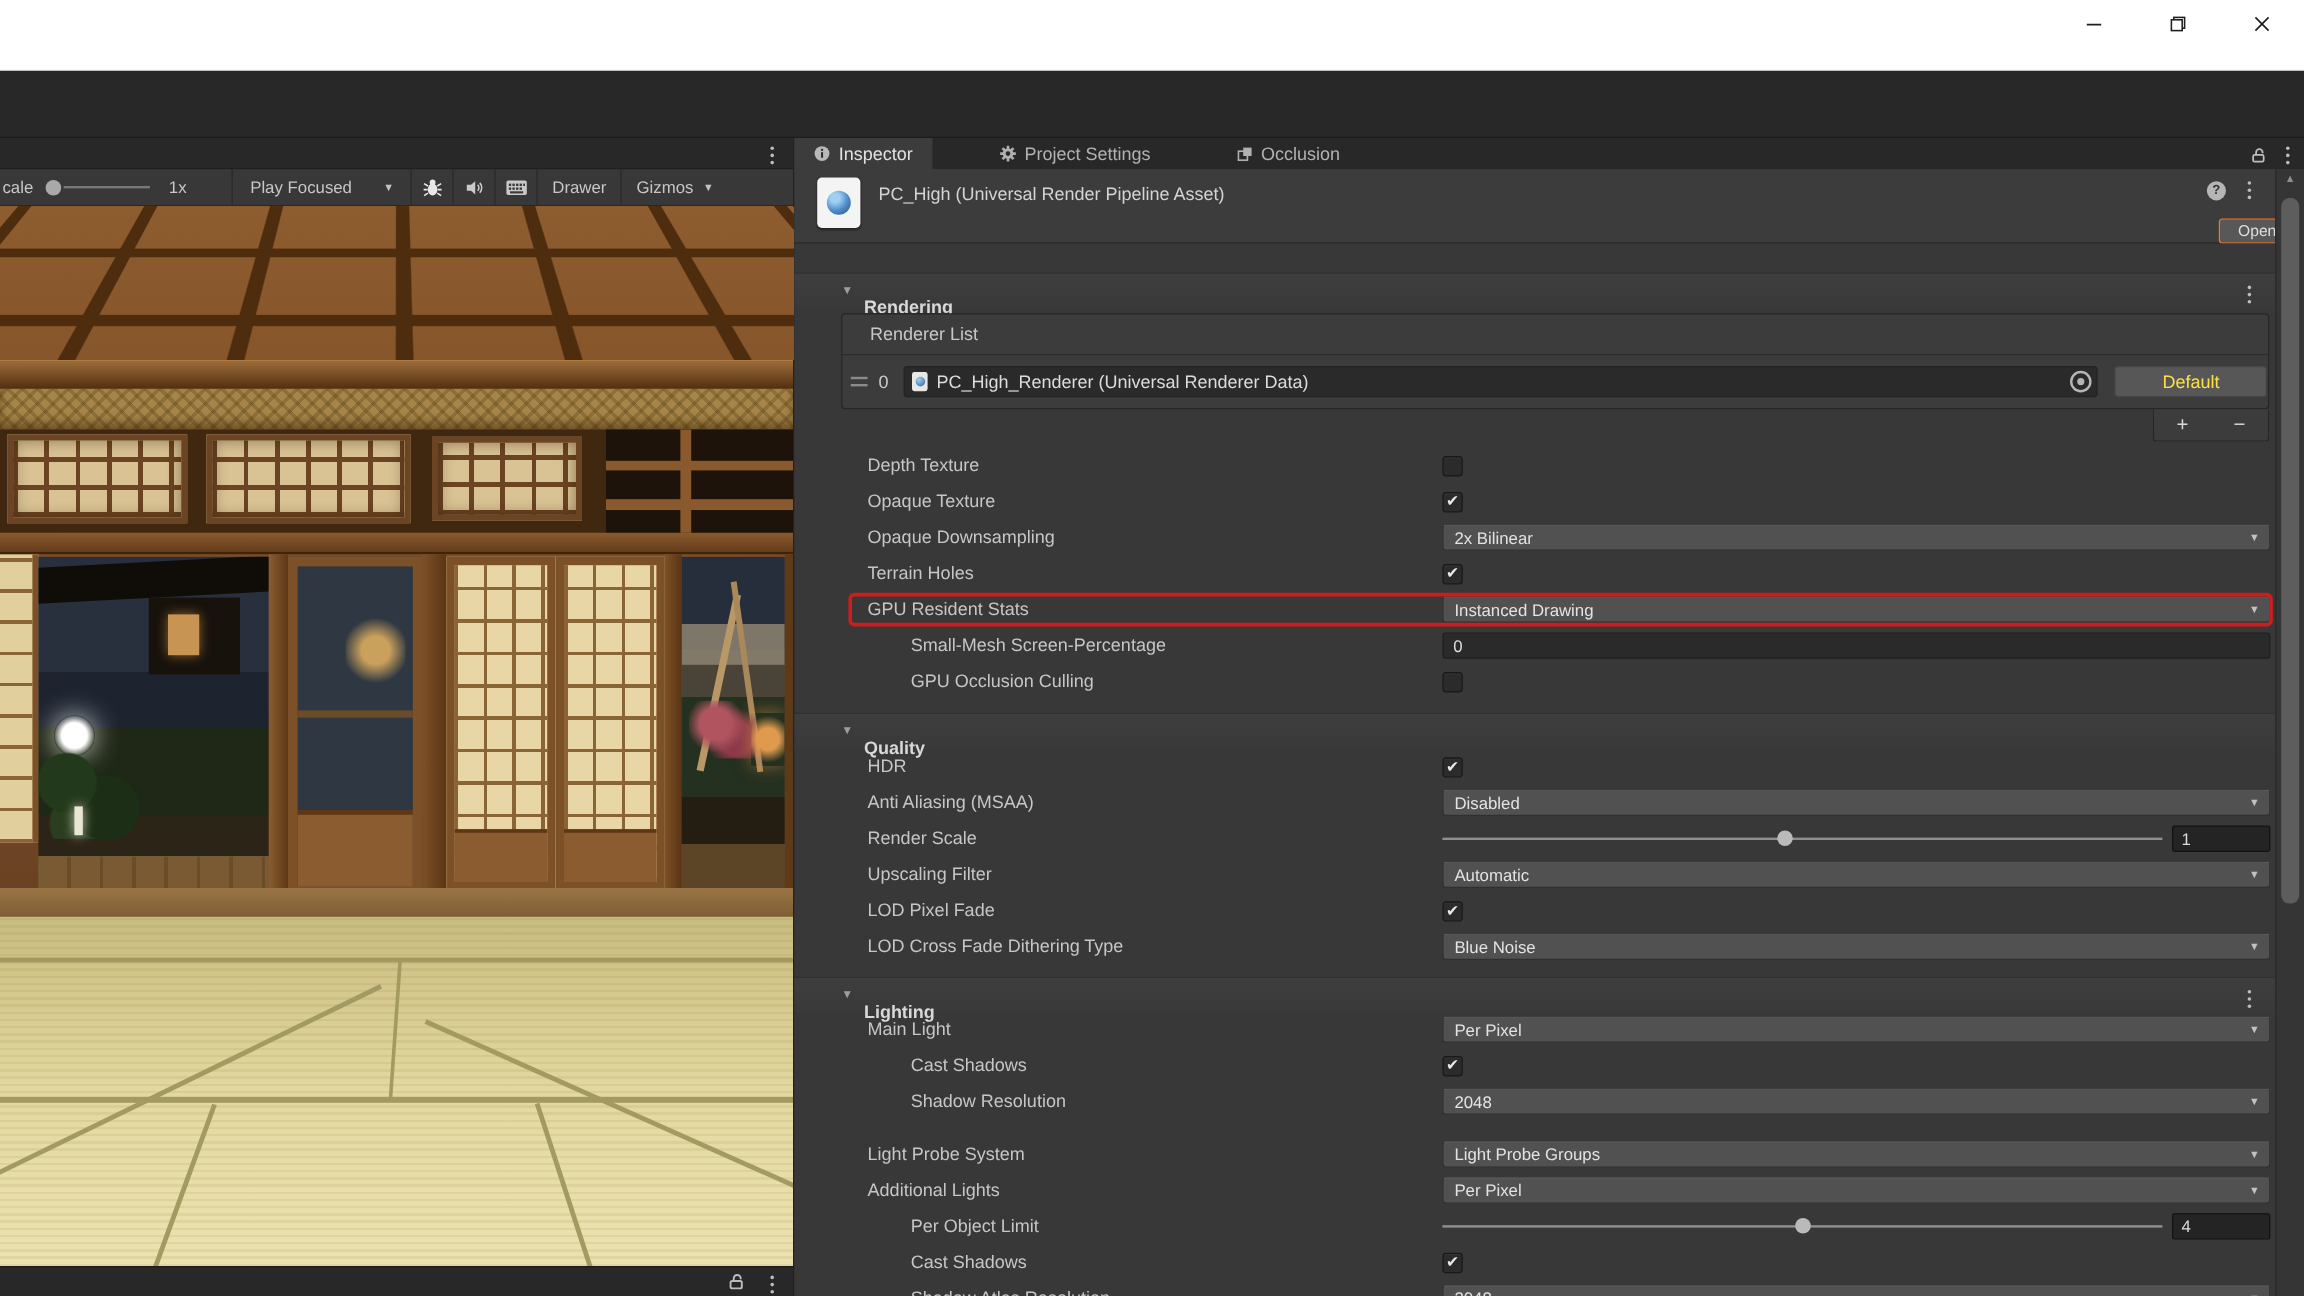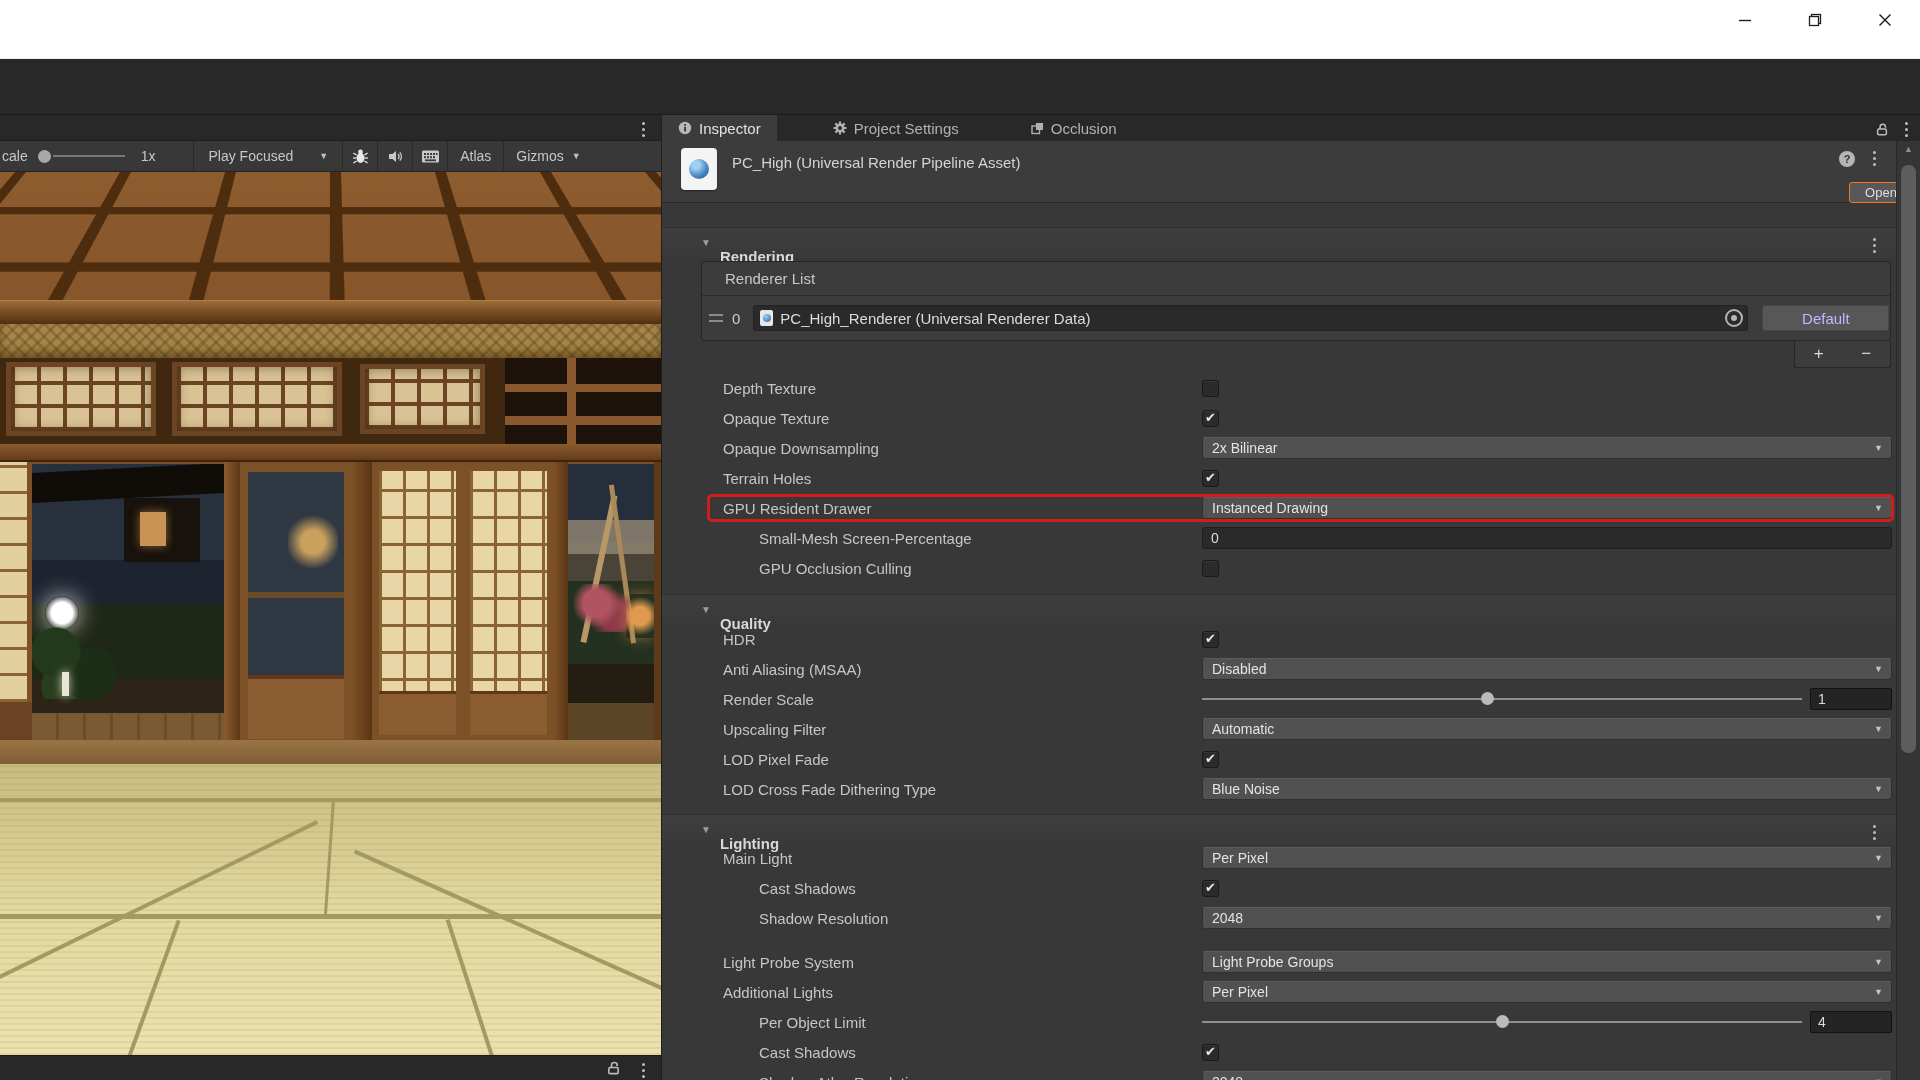--- a/index.html
+++ b/index.html
@@ -156,21 +156,21 @@
   .obj-field { position:relative; margin-left:13px; width:995px; height:26px; background:#2a2a2a; border:1px solid #222;
      border-radius:3px; display:flex; align-items:center; cursor:pointer; }
   .obj-ico { width:13px; height:16px; background:#e8e8e8; border-radius:2px; margin-left:6px; position:relative; }
   .obj-ico i { position:absolute; left:2.5px; top:4px; width:8px; height:8px; border-radius:50%;
      background:radial-gradient(circle at 35% 30%, #9fd0f2, #2e5f9e); }
   .obj-text { margin-left:7px; color:#dcdcdc; font-size:15px; }
   .picker { position:absolute; right:4px; top:3px; width:18px; height:18px; border-radius:50%; border:2px solid #b5b5b5;
      display:flex; align-items:center; justify-content:center; cursor:pointer; }
   .picker i { width:6px; height:6px; border-radius:50%; background:#b5b5b5; }
   .default-btn { margin-left:14px; width:127px; height:26px; background:#575757; border:1px solid #464646; border-radius:3px;
-     color:#c4b5fd; font-size:15px; display:flex; align-items:center; justify-content:center; cursor:pointer; }
+     color:#fde047; font-size:15px; display:flex; align-items:center; justify-content:center; cursor:pointer; }
   .pm-box { position:absolute; left:1132px; top:138px; width:97px; height:27px; background:#3c3c3c; border:1px solid #262626;
      border-top:none; border-radius:0 0 3px 3px; display:flex; }
   .pm-btn { flex:1; display:flex; align-items:center; justify-content:center; color:#d8d8d8; font-size:17px; cursor:pointer; }
 
   
   .rows { position:absolute; left:0; width:1235px;text-align:center; }
   .prow { position:relative; height:30px; }
   .plabel { position:absolute; left:61px; top:50%; transform:translateY(-50%); color:#c6c6c6; font-size:15px; white-space:nowrap; }
   .plabel.ind { left:97px; }
   .pctrl { position:absolute; left:540px; right:5px; top:0; bottom:0; display:flex; align-items:center; }
@@ -321,21 +321,21 @@
             <rect x="3" y="7.2" width="2" height="2"></rect>
               <rect x="6" y="7.2" width="2" height="2"></rect>
               <rect x="9" y="7.2" width="2" height="2"></rect>
               <rect x="12" y="7.2" width="2" height="2"></rect>
             <rect x="4" y="10.4" width="11" height="1.8"></rect>
           </g>
         </svg>
       </span>
       <span class="gt-sep"></span>
       <span class="gt-btn">
-        <span>Atlas</span>
+        <span>Drawer</span>
       </span>
       <span class="gt-sep"></span>
       <span class="gt-btn">
         <span>Gizmos</span>
         <span class="arr">▼</span>
       </span>
     </div>
 
     <div class="scene">
       <div class="sc-ceiling">
@@ -537,21 +537,21 @@
               </div>
             </div>
         </div>
         <div class="prow">
           <span class="plabel">Terrain Holes</span>
           <div class="pctrl">
               <span class="cb on"></span>
             </div>
         </div>
         <div class="prow">
-          <span class="plabel">GPU Resident Drawer</span>
+          <span class="plabel">GPU Resident Stats</span>
           <div class="pctrl">
               <div class="dd">
                 <span>Instanced Drawing</span>
                 <span class="arr">▼</span>
               </div>
             </div>
           <div class="red-hl"></div>
         </div>
         <div class="prow">
           <span class="plabel ind">Small-Mesh Screen-Percentage</span>

